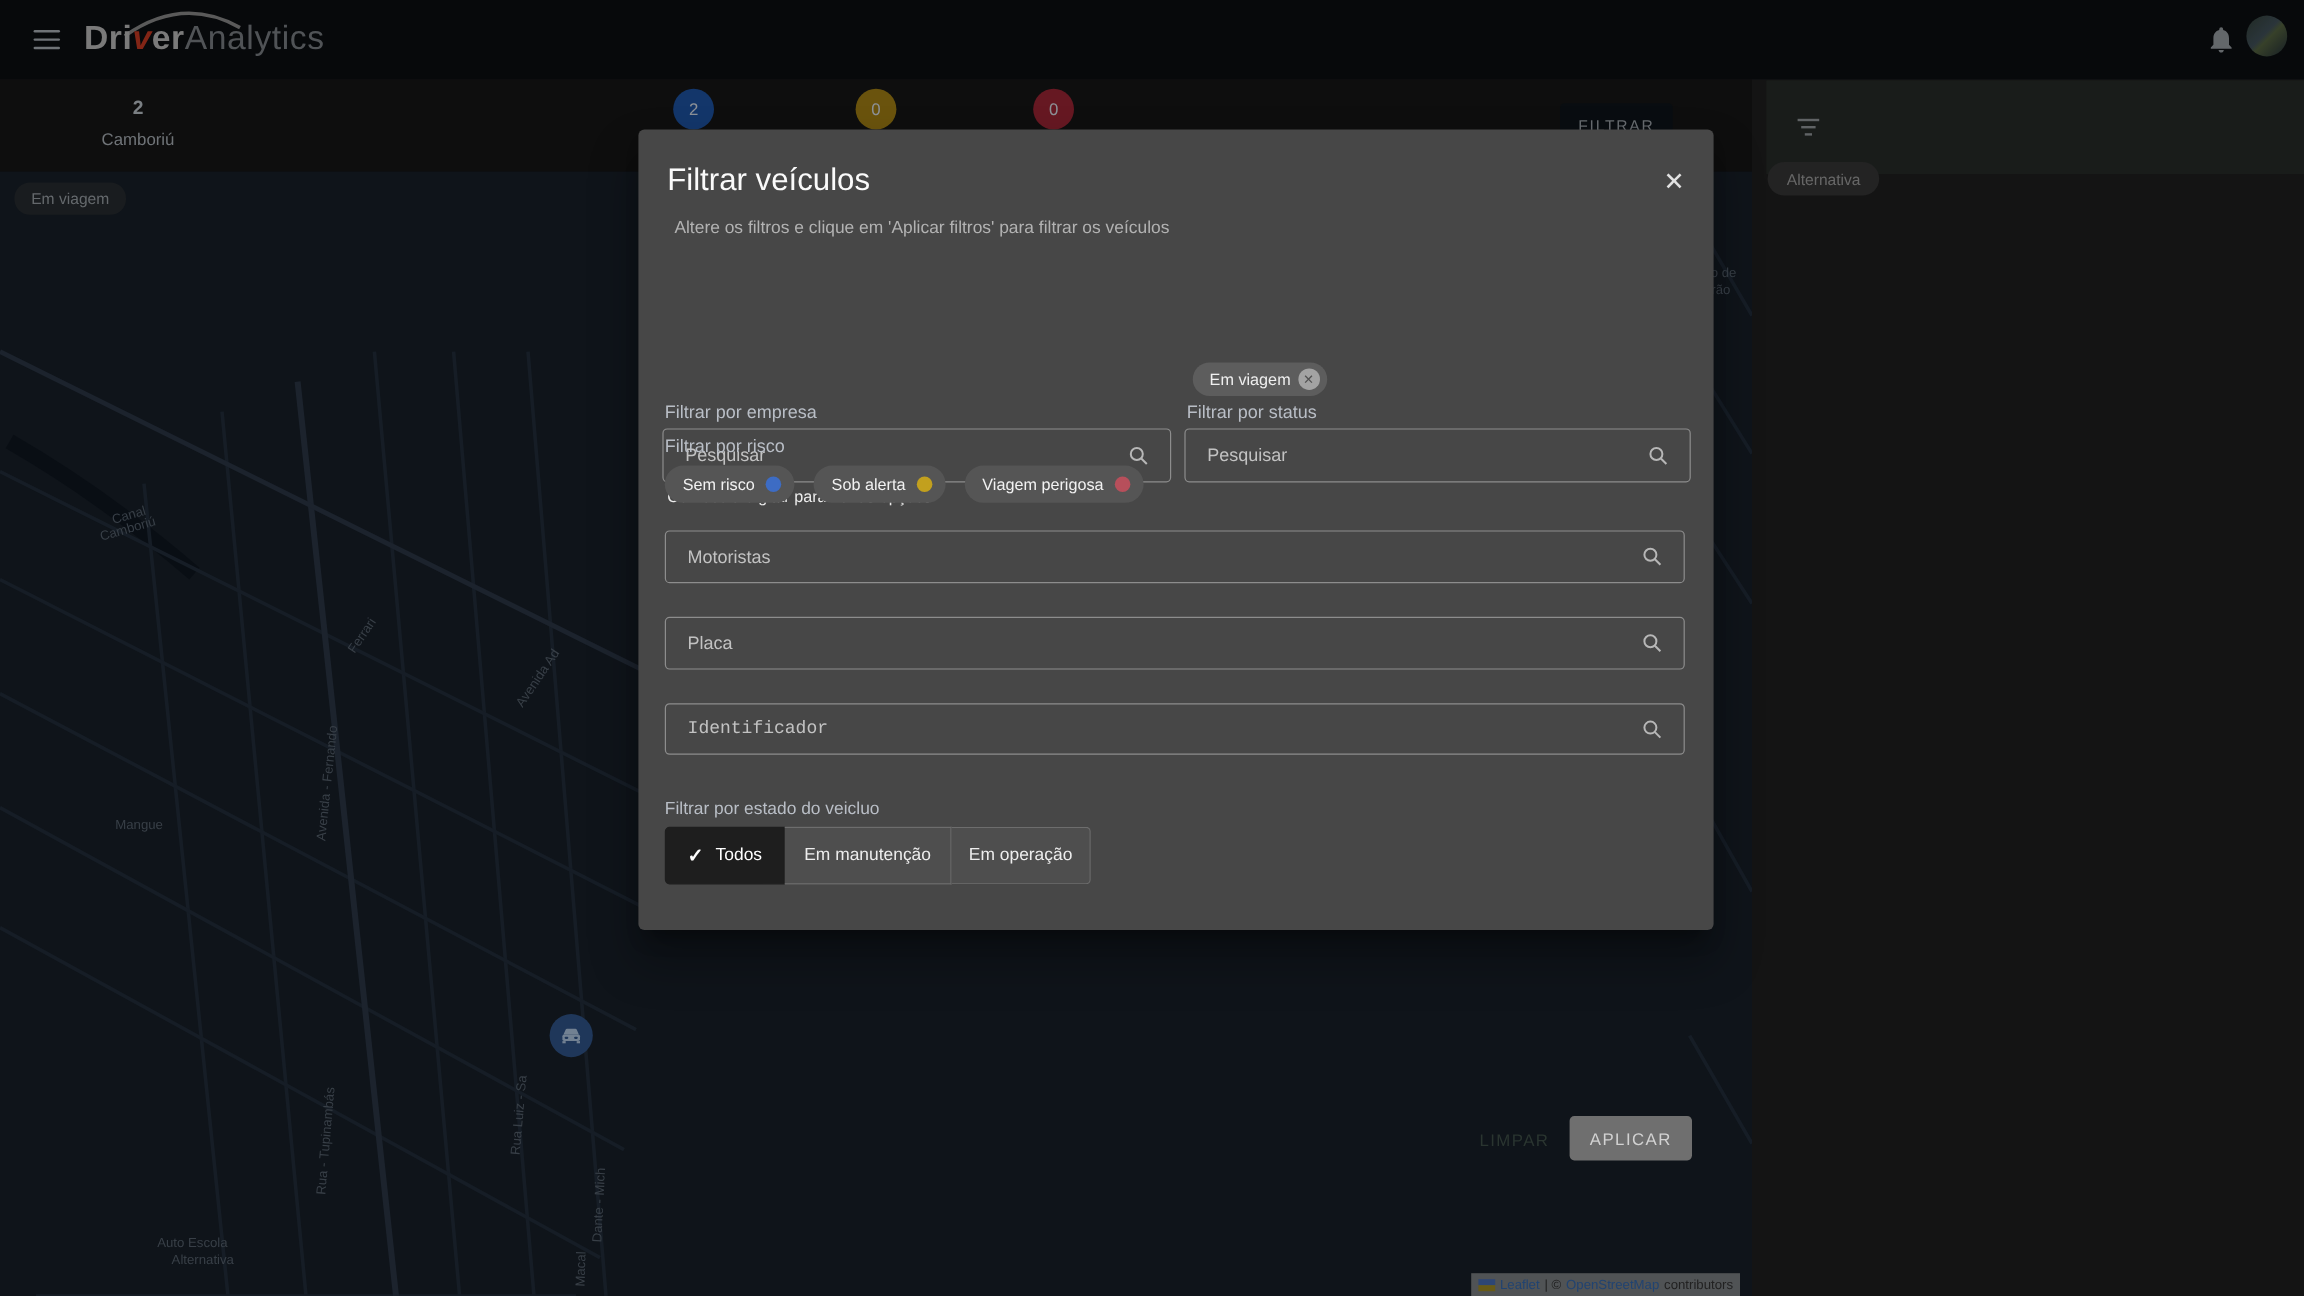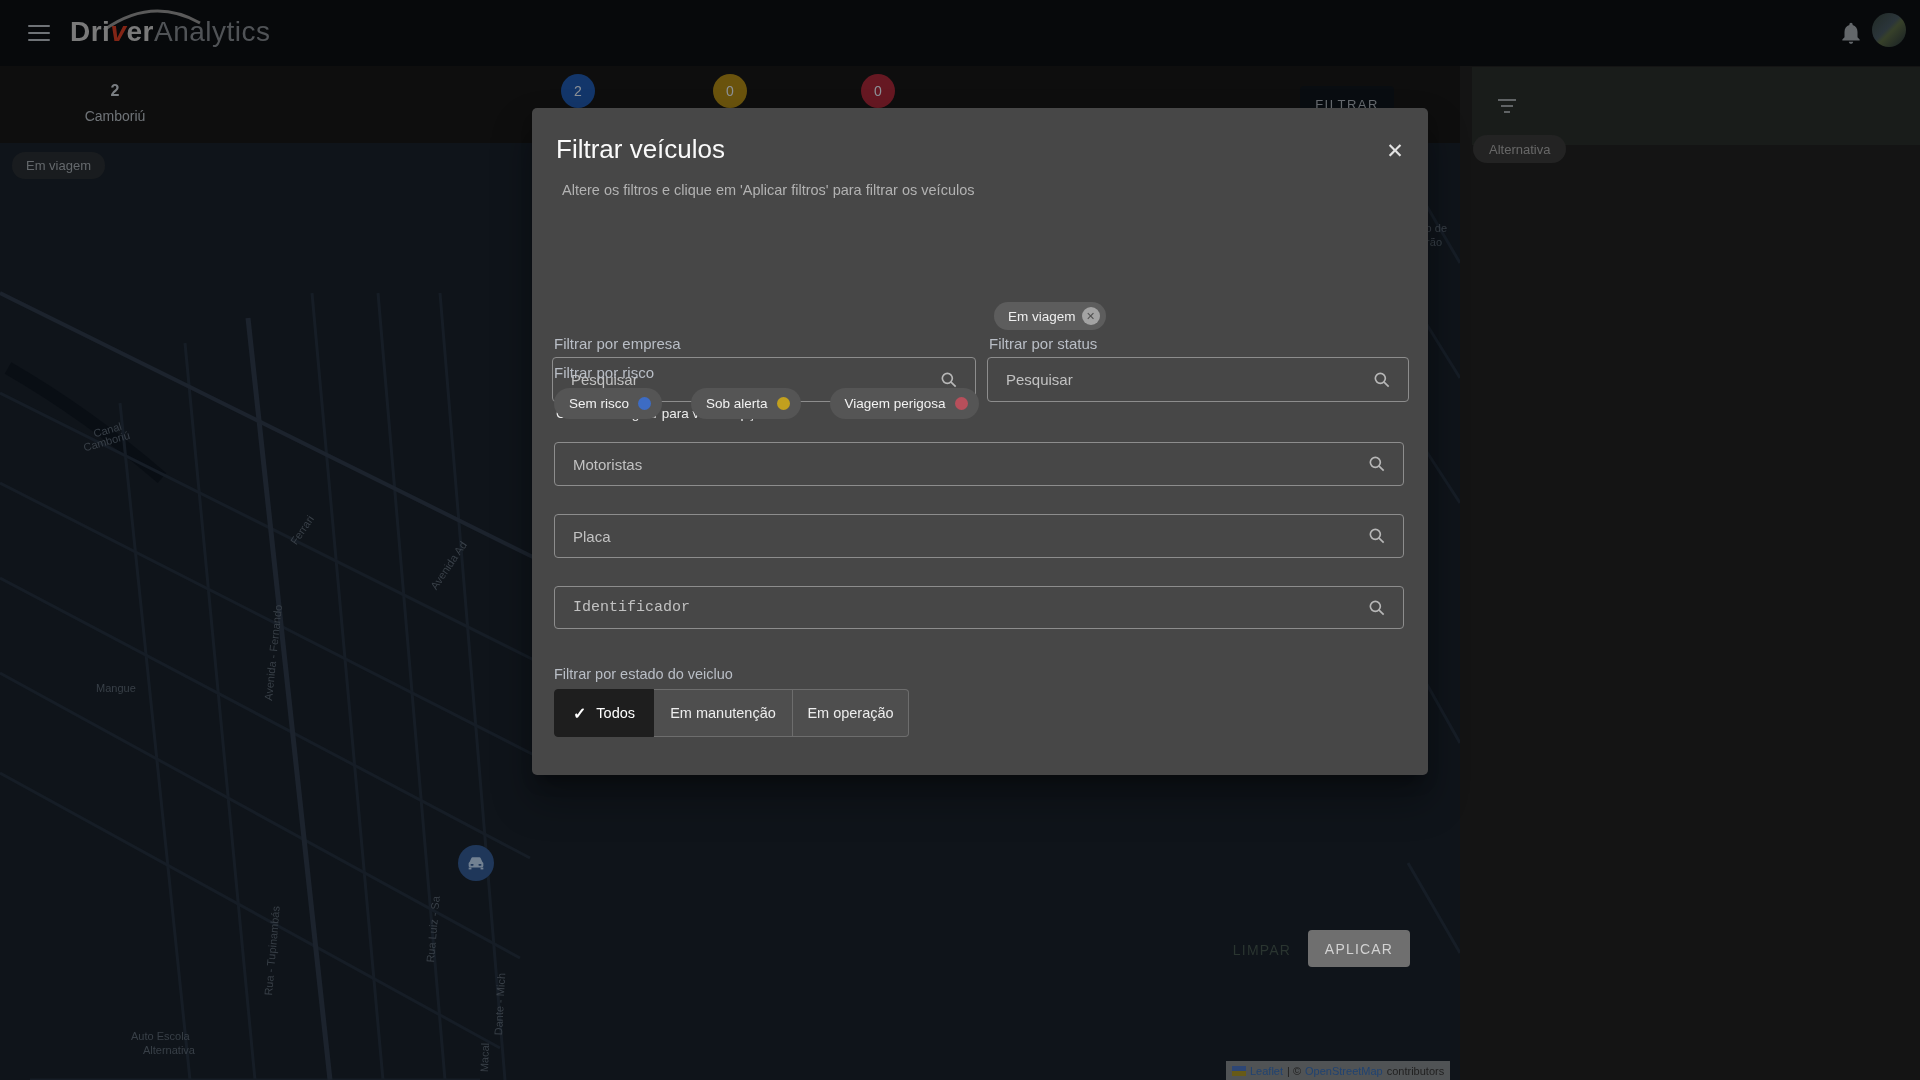--- a/index.html
+++ b/index.html
@@ -74,21 +74,21 @@
   .outlined .mag { margin-right:16px; flex:0 0 auto; }
 
   .helper-text { left:24px; top:298px; color:#ececec; font-size:13.5px; }
 
   .chip { height:28px; border-radius:14px; background:#5d5d5d; color:#efefef; font-size:13.5px;
     display:inline-flex; align-items:center; }
   .status-chip { left:462px; top:194px; padding:0 6px 0 14px; cursor:pointer; }
   .chip-x { width:18px; height:18px; margin-left:6px; border-radius:50%; background:#a3a3a3; color:#515151;
     font-size:11px; display:flex; align-items:center; justify-content:center; cursor:pointer; }
 
-  .risk-row { left:22px; top:280px; display:flex; gap:29px; }
+  .risk-row { left:22px; top:280px; display:flex; gap:16px; }
   .risk-chip { height:31px; border-radius:16px; background:#555555; color:#f2f2f2; font-size:13.5px;
     display:inline-flex; align-items:center; padding:0 11px 0 15px; cursor:pointer; }
   .risk-dot { width:13px; height:13px; border-radius:50%; margin-left:9px; }
 
   .toggle-group { left:22px; top:581px; display:flex; }
   .toggle-btn { height:48px; display:flex; align-items:center; justify-content:center; gap:10px;
     background:#4e4e4e; border:1px solid #6d6d6d; color:#ededed; font-size:14.5px; cursor:pointer; }
   .toggle-btn.first { border-radius:4px 0 0 4px; }
   .toggle-btn.last { border-radius:0 4px 4px 0; border-left:none; }
   .toggle-btn.mid { border-left:none; }

